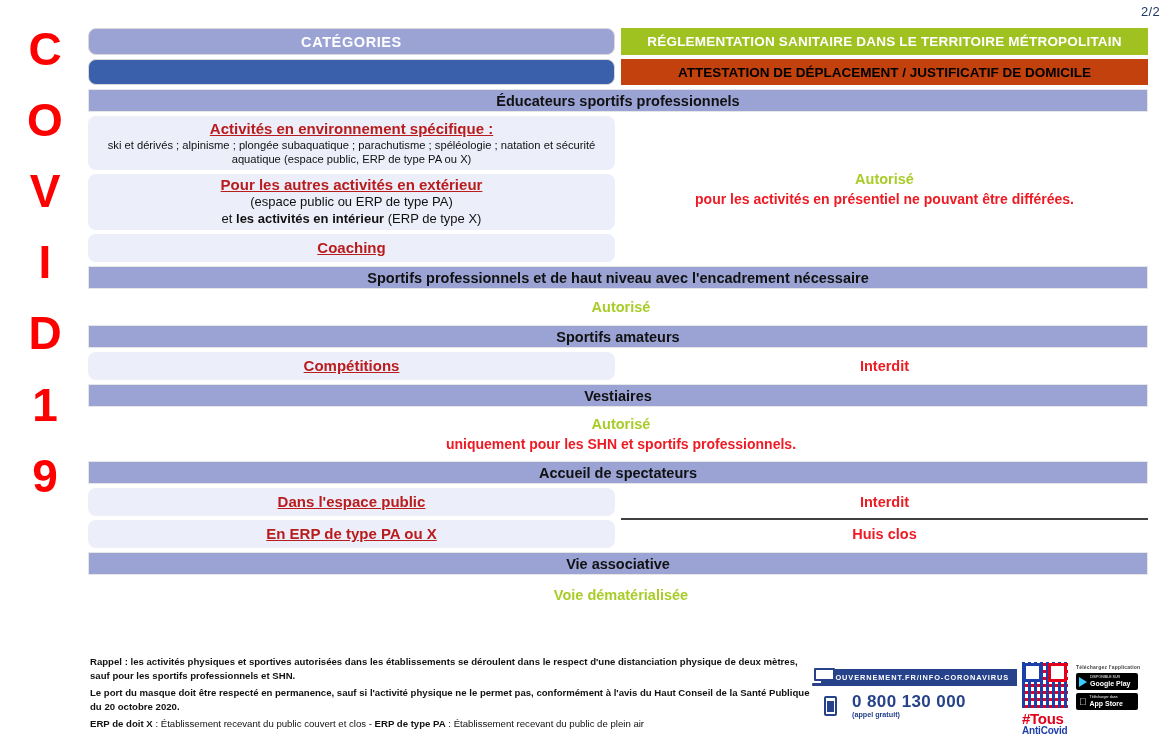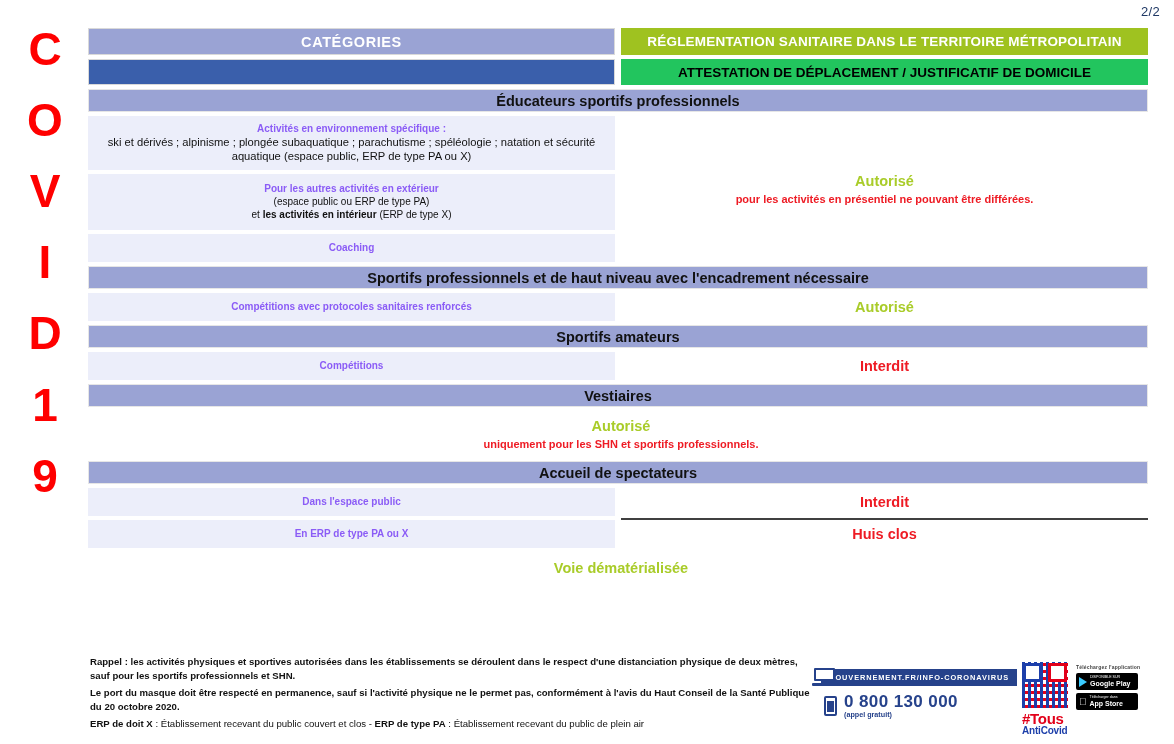--- a/index.html
+++ b/index.html
@@ -63,20 +63,21 @@
     margin-bottom: 4px;
   }
   .cat-cell {
     width: 527px;
     flex: 0 0 527px;
     display: flex;
     align-items: center;
     justify-content: center;
     text-align: center;
     padding: 3px 8px;
+    border-radius: 8px;
   }
   .reg-cell {
     flex: 1 1 auto;
     display: flex;
     flex-direction: column;
     align-items: center;
     justify-content: center;
     text-align: center;
     padding: 3px 8px;
     margin-left: 6px;
@@ -100,21 +101,21 @@
     letter-spacing: 0.2px;
     height: 27px;
   }
   
   .hdr2-cat {
     background: #3a5fab;
     height: 26px;
     border: 1px solid #d9d9d9;
   }
   .hdr2-reg {
-    background: #22c55e;
+    background: #c2410c;
     color: #000000;
     font-weight: bold;
     font-size: 13.5px;
     height: 26px;
   }
 
   
   .band {
     background: #9aa3d4;
     color: #111111;
@@ -128,53 +129,54 @@
     text-align: center;
     border: 1px solid #e6e6e6;
   }
 
   
   .cat-fill {
     background: #eceefa;
   }
   .cat-title {
     font-weight: bold;
-    font-size: 10px;
-    color: #8b5cf6;
+    font-size: 15px;
+    color: #b91c1c;
     line-height: 1.2;
+    text-decoration: underline;
   }
   .cat-sub {
     font-size: 11.2px;
     font-weight: normal;
     color: #111111;
     line-height: 1.25;
   }
   .cat-semi {
-    font-size: 10px;
+    font-size: 13px;
     font-weight: normal;
     color: #111111;
     line-height: 1.3;
   }
 
   .verdict-ok {
     color: #a9cc29;
     font-weight: bold;
     font-size: 14.5px;
     line-height: 1.25;
   }
   .verdict-no {
     color: #ee1b24;
     font-weight: bold;
     font-size: 14.5px;
     line-height: 1.25;
   }
   .verdict-note {
     color: #ee1b24;
     font-weight: bold;
-    font-size: 11px;
+    font-size: 14px;
     line-height: 1.3;
     margin-top: 2px;
   }
 
   
   .merge-wrap { position: relative; }
   .merge-right {
     position: absolute;
     left: 533px;
     top: 0;
@@ -231,21 +233,21 @@
   .gouv-bar {
     background: #26428b;
     color: #ffffff;
     font-size: 7.4px;
     font-weight: bold;
     letter-spacing: 0.9px;
     padding: 4px 8px;
     white-space: nowrap;
   }
   .gouv-line2 {
-    display: flex; align-items: center; gap: 7px; margin-top: 6px; margin-left: 12px;
+    display: flex; align-items: center; gap: 15px; margin-top: 6px; margin-left: 12px;
   }
   .phone-ic {
     width: 13px; height: 20px; border: 2px solid #26428b; border-radius: 2px;
     background: #ffffff; position: relative;
   }
   .phone-ic:before {
     content: ""; position: absolute; left: 1px; top: 3px; width: 7px; height: 11px;
     background: #26428b;
   }
   .gouv-num {
@@ -354,23 +356,20 @@
       <div class="merge-right">
         <div class="verdict-ok">Autorisé</div>
         <div class="verdict-note">pour les activités en présentiel ne pouvant être différées.</div>
       </div>
     </div>
 
     <div class="row">
       <div class="band">Sportifs professionnels et de haut niveau avec l'encadrement nécessaire</div>
     </div>
     <div class="row">
-      <div class="cat-cell cat-fill" style="height:28px;">
-        <div class="cat-title">Compétitions avec protocoles sanitaires renforcés</div>
-      </div>
       <div class="reg-cell" style="height:28px;">
         <div class="verdict-ok">Autorisé</div>
       </div>
     </div>
 
     <div class="row">
       <div class="band">Sportifs amateurs</div>
     </div>
     <div class="row">
       <div class="cat-cell cat-fill" style="height:28px;">
@@ -407,20 +406,23 @@
       <div class="row">
         <div class="cat-cell cat-fill" style="height:28px;text-align:right;">
           <div class="cat-title">En ERP de type PA ou X</div>
         </div>
         <div class="reg-cell" style="height:28px;">
           <div class="verdict-no">Huis clos</div>
         </div>
       </div>
     </div>
 
+    <div class="row">
+      <div class="band">Vie associative</div>
+    </div>
     <div class="row">
       <div class="reg-cell" style="height:32px;">
         <div class="verdict-ok">Voie dématérialisée</div>
       </div>
     </div>
 
   </div>
 
   <div class="footer">
     <p><b>Rappel : les activités physiques et sportives autorisées dans les établissements se déroulent dans le respect d'une distanciation physique de deux mètres, sauf pour les sportifs professionnels et SHN.</b></p>

